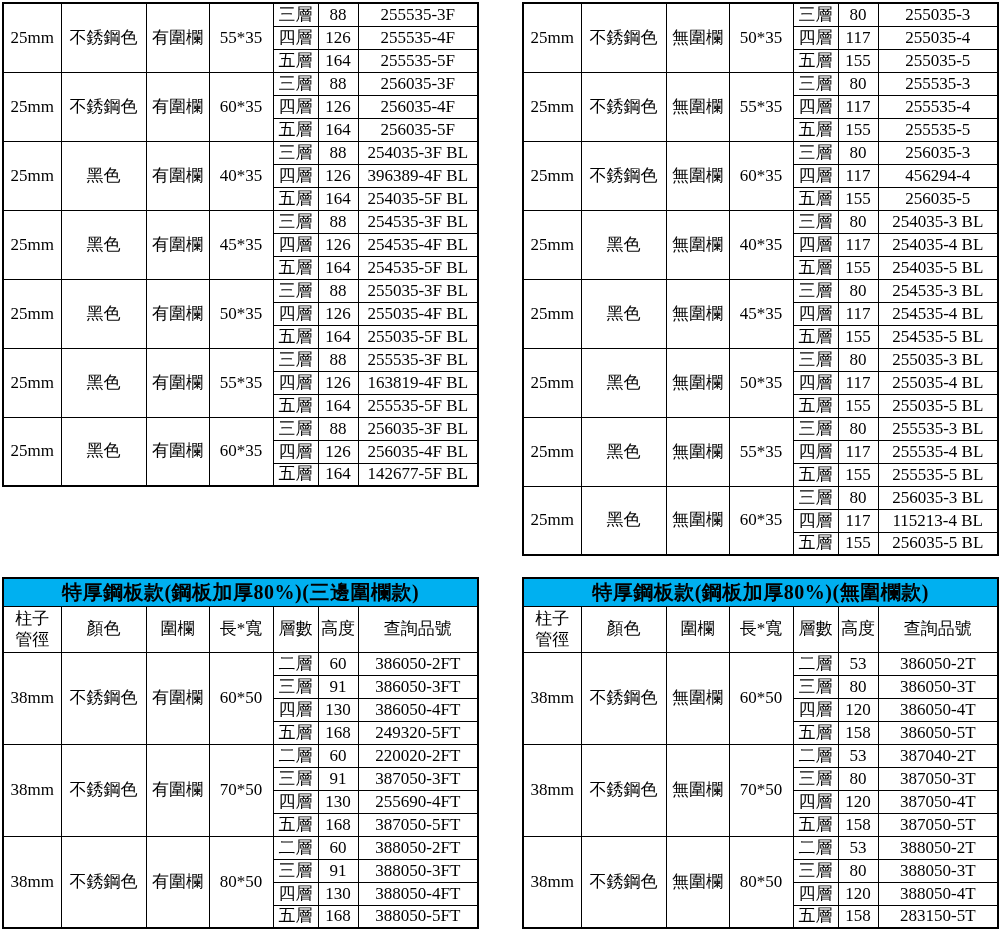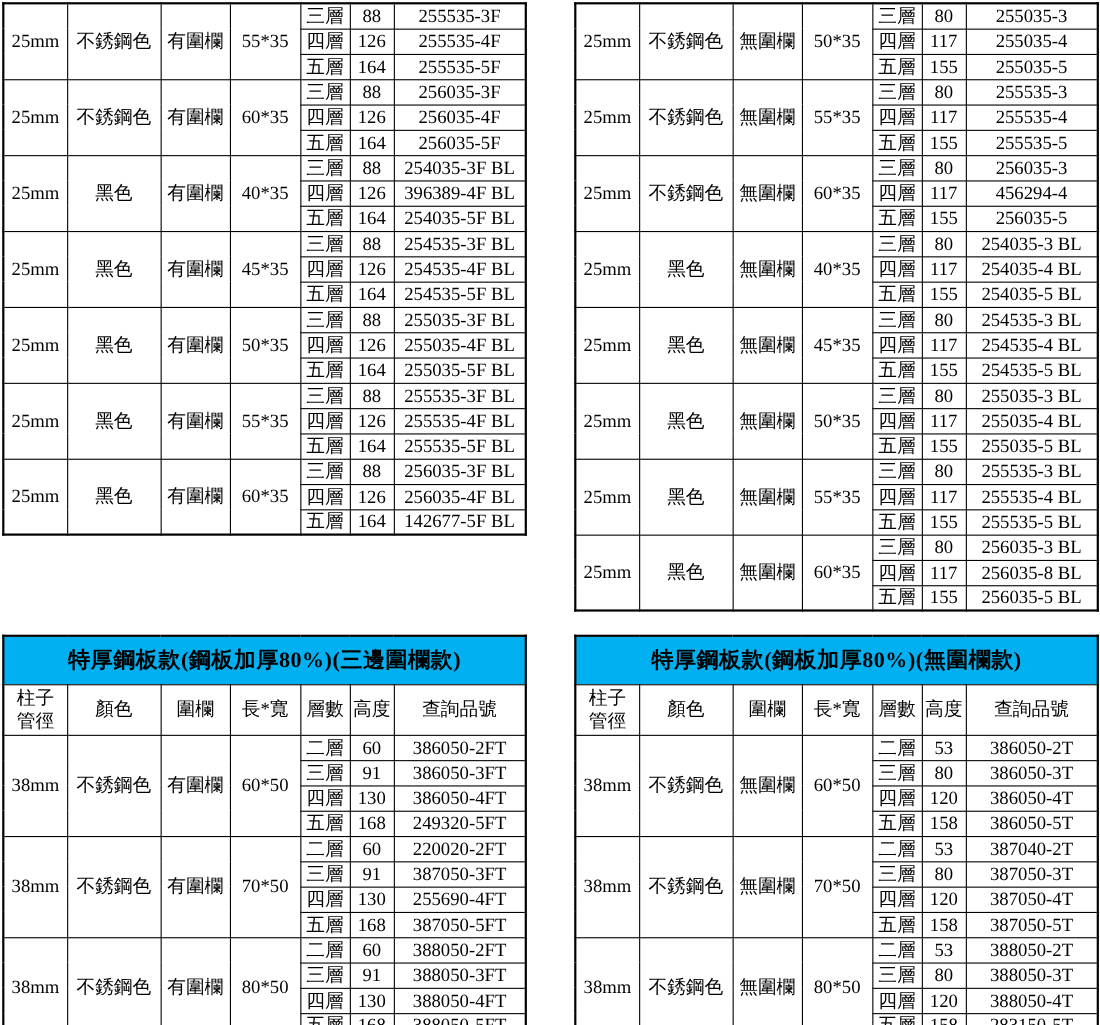--- a/index.html
+++ b/index.html
@@ -5,21 +5,21 @@
   html,body{margin:0;padding:0;background:#fff;}
   body{width:1000px;height:932px;position:relative;overflow:hidden;
        font-family:"Liberation Serif","DejaVu Serif",serif;color:#000;}
   table.tbl{border-collapse:collapse;table-layout:fixed;position:absolute;
             border:2px solid #000;background:#fff;}
   .tbl td{border:1.5px solid #000;text-align:center;vertical-align:middle;
           padding:0;white-space:nowrap;overflow:hidden;font-size:17px;line-height:1.15;}
   .tbl tr.data-row{height:23px;}
   .tbl tr.head-row{height:46px;}
   .tbl tr.head-row td{font-size:17px;}
-  .tbl tr.title-row{height:44px;}
+  .tbl tr.title-row{height:28px;}
   .tbl td.title{background:var(--title-bg,#00b0f0);font-weight:bold;font-size:20px;
                 letter-spacing:0.5px;}
   .pos-tl{left:2px;top:2px;width:475px;}
   .pos-tr{left:522px;top:2px;width:475px;}
   .pos-bl{left:2px;top:577px;width:475px;}
   .pos-br{left:522px;top:577px;width:475px;}
   .two-line div{line-height:1.25;}
 </style>
 </head>
 <body style="background: rgb(255, 255, 255); color: rgb(0, 0, 0);">
@@ -135,21 +135,21 @@
         <td rowspan="3">黑色</td>
         <td rowspan="3">有圍欄</td>
         <td rowspan="3">55*35</td>
         <td>三層</td>
         <td>88</td>
         <td>255535-3F BL</td>
       </tr>
       <tr class="data-row">
         <td>四層</td>
         <td>126</td>
-        <td>255535-4F BL</td>
+        <td>163819-4F BL</td>
       </tr>
       <tr class="data-row">
         <td>五層</td>
         <td>164</td>
         <td>255535-5F BL</td>
       </tr>
       <tr class="data-row">
         <td rowspan="3">25mm</td>
         <td rowspan="3">黑色</td>
         <td rowspan="3">有圍欄</td>
@@ -320,21 +320,21 @@
         <td rowspan="3">黑色</td>
         <td rowspan="3">無圍欄</td>
         <td rowspan="3">60*35</td>
         <td>三層</td>
         <td>80</td>
         <td>256035-3 BL</td>
       </tr>
       <tr class="data-row">
         <td>四層</td>
         <td>117</td>
-        <td>256035-8 BL</td>
+        <td>115213-4 BL</td>
       </tr>
       <tr class="data-row">
         <td>五層</td>
         <td>155</td>
         <td>256035-5 BL</td>
       </tr>
     </tbody>
 </table>
 
 <table class="tbl pos-bl">

